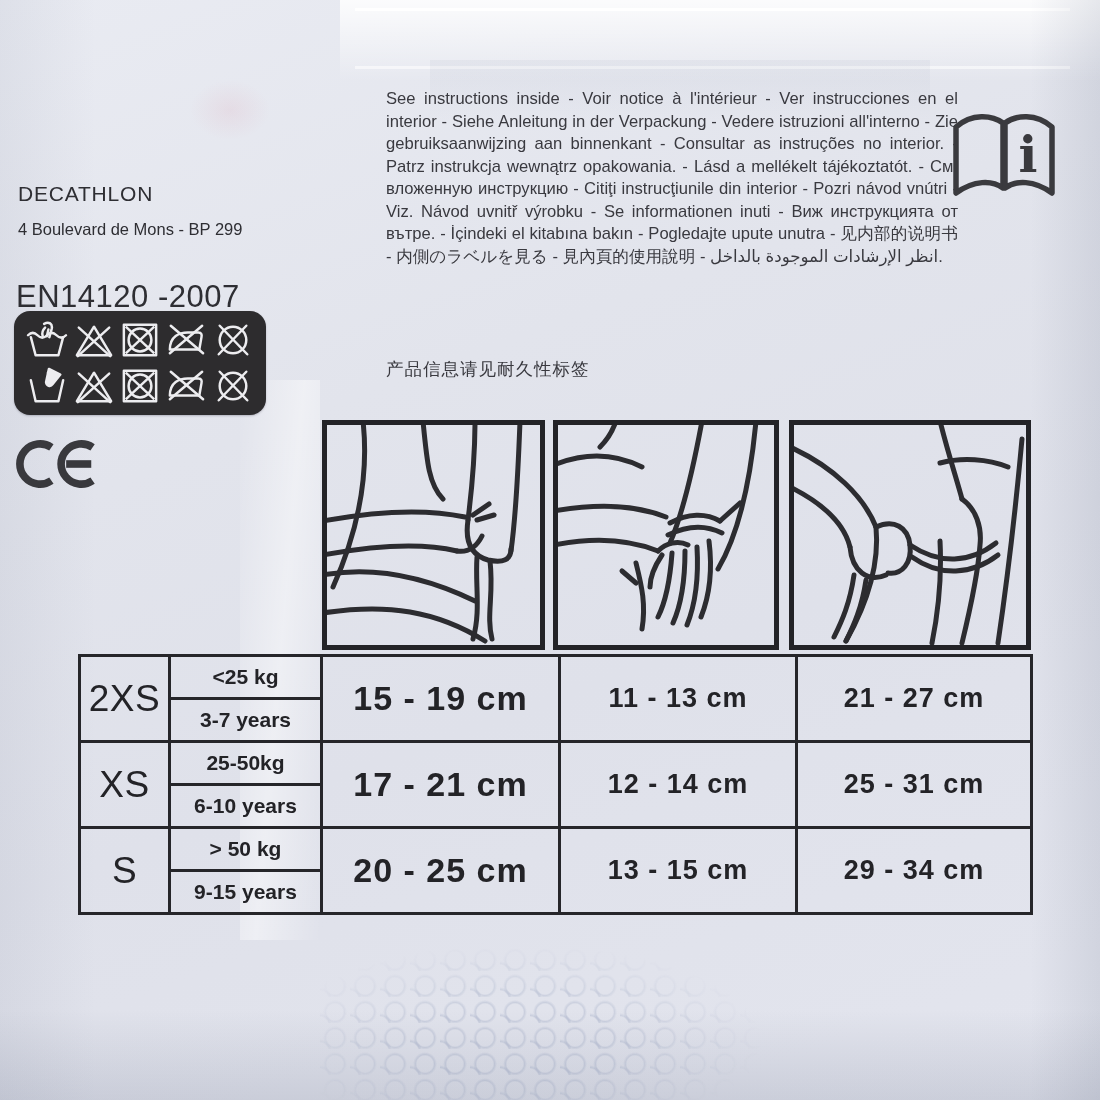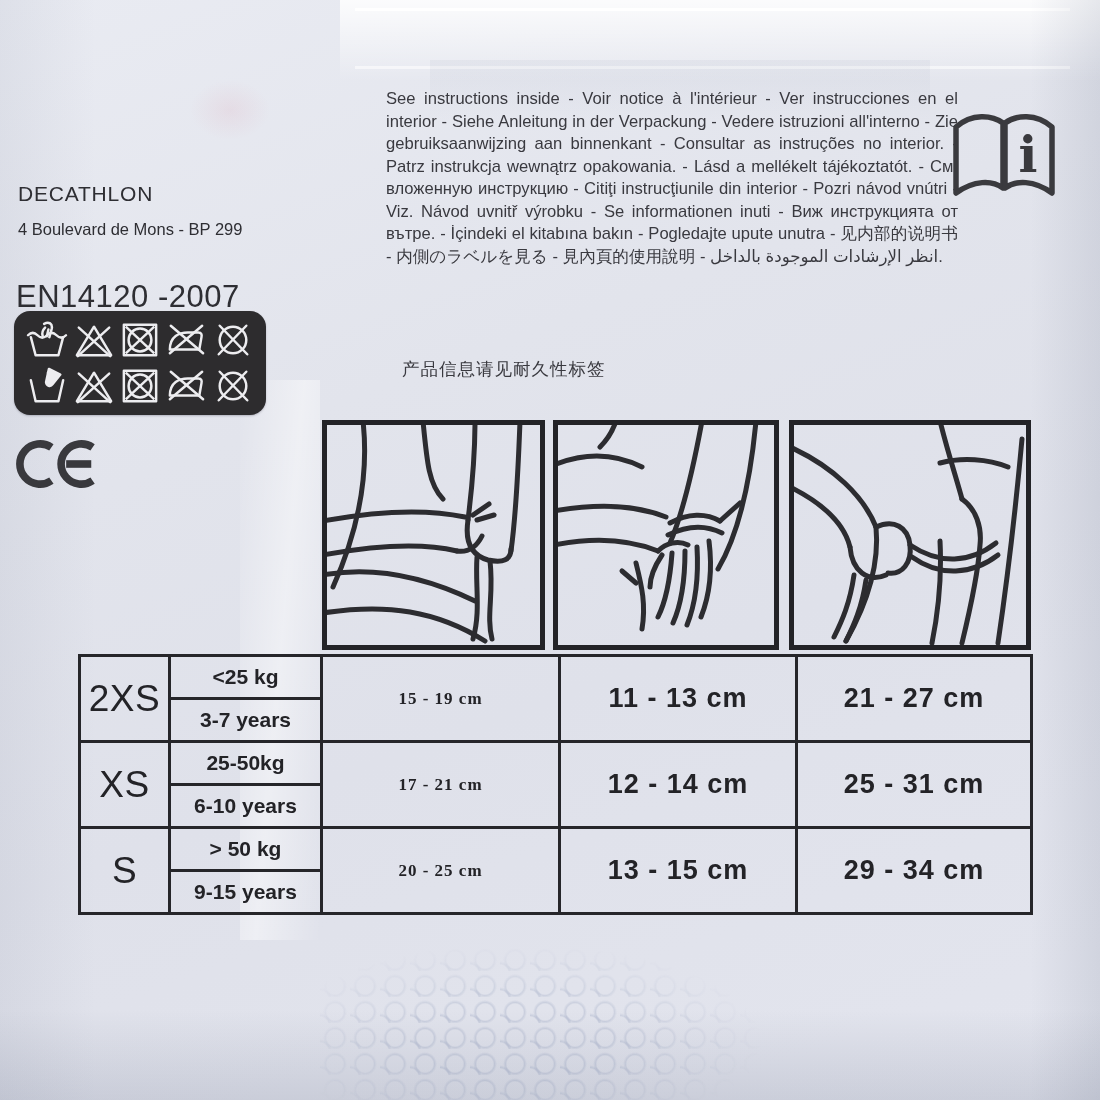--- a/index.html
+++ b/index.html
@@ -40,35 +40,35 @@
   .standard{position:absolute;left:16px;top:279px;font-size:31px;letter-spacing:.5px;}
   .care-box{position:absolute;left:14px;top:311px;width:252px;height:104px;border-radius:16px;
        background:#2d2c2e;box-shadow:0 1px 2px rgba(40,40,60,.25);
        display:flex;flex-direction:column;justify-content:space-evenly;padding:2px 8px;box-sizing:border-box;}
   .care-row{display:flex;justify-content:space-evenly;align-items:center;}
   .care-icon{width:42px;height:38px;}
   .ce{position:absolute;left:16px;top:436px;width:86px;height:56px;}
   
   .instructions{position:absolute;left:386px;top:88px;width:572px;font-size:16.6px;
        line-height:1.36;text-align:justify;color:#39393f;}
-  .zh-note{position:absolute;left:402px;top:357px;font-size:17.5px;color:#39393f;letter-spacing:1px;}
+  .zh-note{position:absolute;left:386px;top:357px;font-size:17.5px;color:#39393f;letter-spacing:1px;}
   .book-icon{position:absolute;left:946px;top:100px;width:116px;height:110px;}
   
   .panel{position:absolute;top:420px;height:220px;border:5px solid #232327;background:transparent;}
   .panel svg{display:block;}
   #panel-elbow{left:322px;width:213px;}
   #panel-wrist{left:553px;width:216px;}
   #panel-knee{left:789px;width:232px;}
   
   table.sizes{position:absolute;left:78px;top:654px;border-collapse:collapse;table-layout:fixed;}
   table.sizes td{border:3px solid #26262a;text-align:center;vertical-align:middle;
        padding:0;color:#232327;}
   td.c-size{width:87px;font-size:37px;letter-spacing:.5px;}
   td.c-wa{width:149px;font-size:21px;font-weight:bold;}
-  td.c-m1{width:235px;font-size:17px;font-weight:bold;letter-spacing:1px;font-family:Liberation Serif, serif;}
+  td.c-m1{width:235px;font-size:34px;font-weight:bold;letter-spacing:1px;}
   td.c-m2{width:234px;font-size:27px;font-weight:bold;letter-spacing:1px;}
   td.c-m3{width:232px;font-size:27px;font-weight:bold;letter-spacing:1px;}
   tr.sub{height:43px;}
   .sketch{stroke:#2c2c30;stroke-width:5;fill:none;stroke-linecap:round;stroke-linejoin:round;}
 </style>
 </head>
 <body>
 
 <svg width="0" height="0" style="position:absolute">
   <defs>

